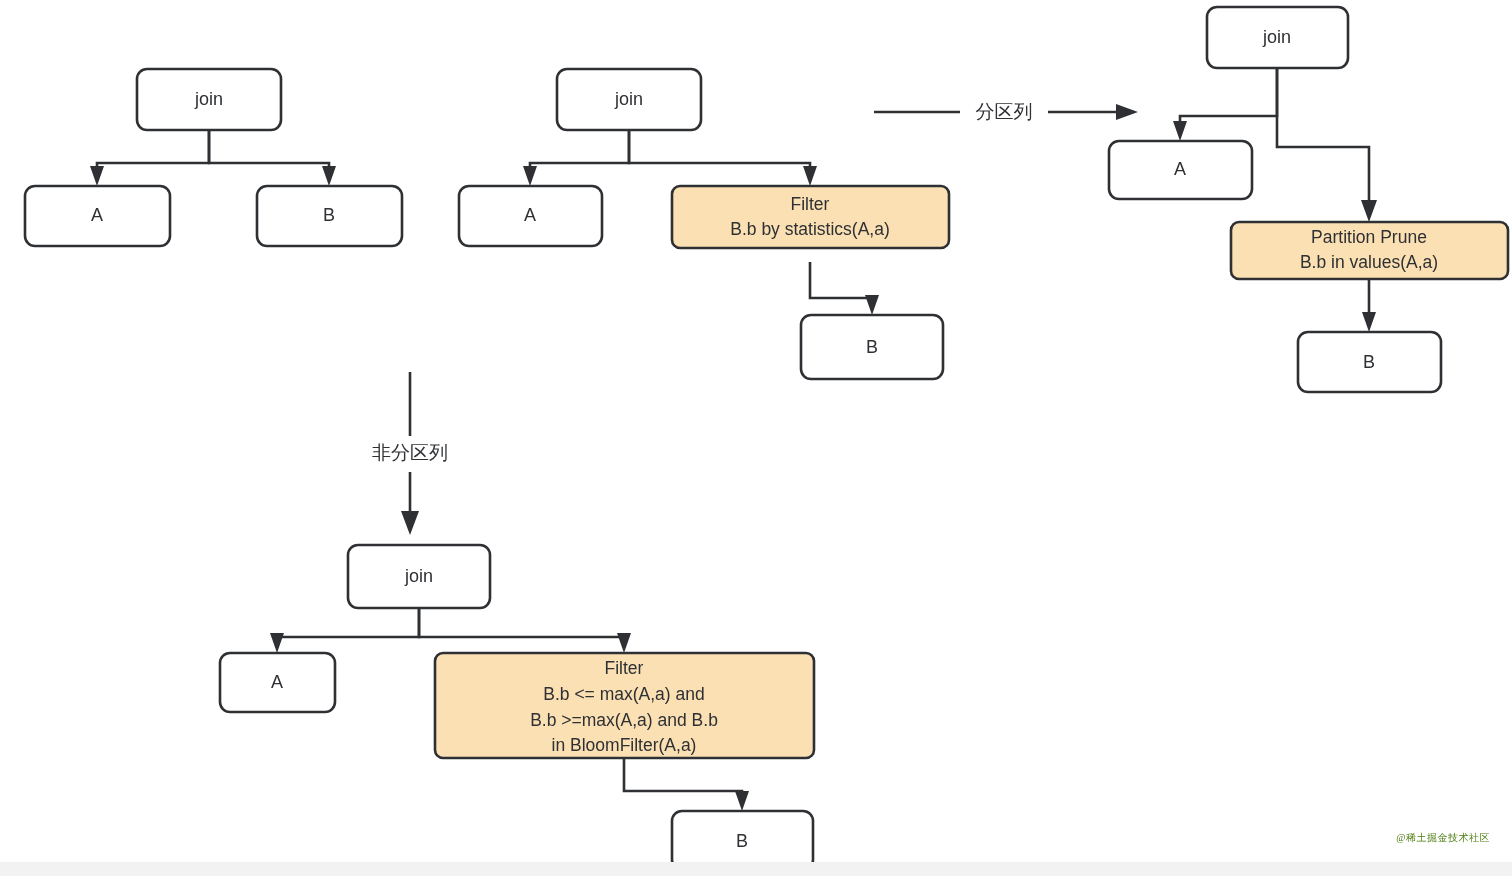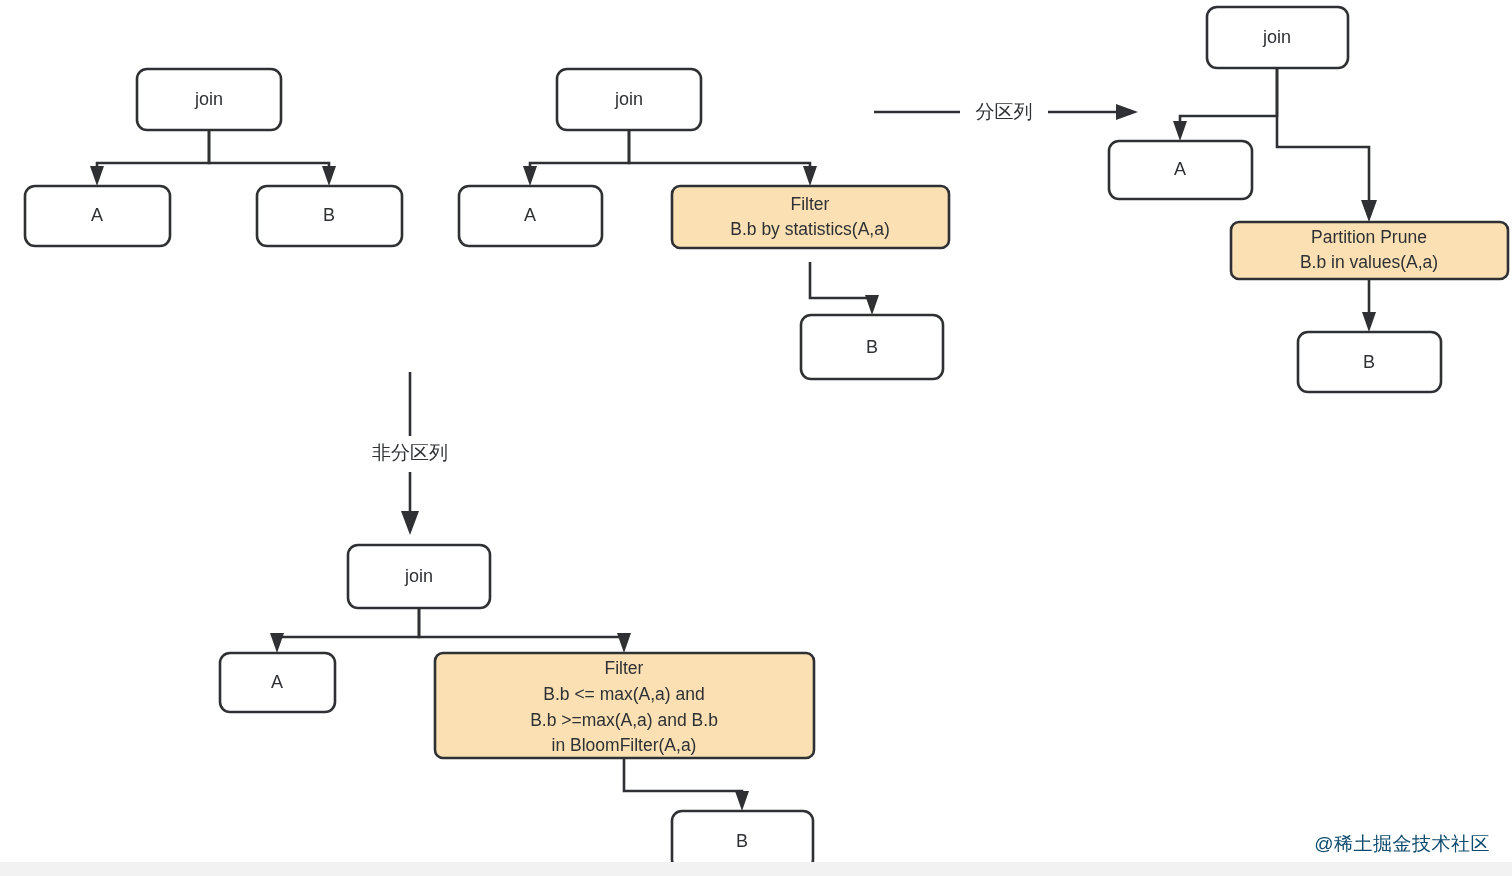--- a/index.html
+++ b/index.html
@@ -63,23 +63,23 @@
     left: 0;
     top: 862px;
     width: 1512px;
     height: 14px;
     background: #f2f2f2;
   }
   .watermark {
     position: absolute;
     right: 22px;
     top: 831px;
-    font-family: Liberation Sans, sans-serif;
-    font-size: 19px;
-    color: #0c4a6e;
+    font-family: Liberation Serif, serif;
+    font-size: 10px;
+    color: #4d7c0f;
     letter-spacing: 0.5px;
     user-select: none;
   }
 </style>
 </head>
 <body>
 
 <div id="canvas">
 
   <svg id="diagram-svg" viewBox="0 0 1512 876">

